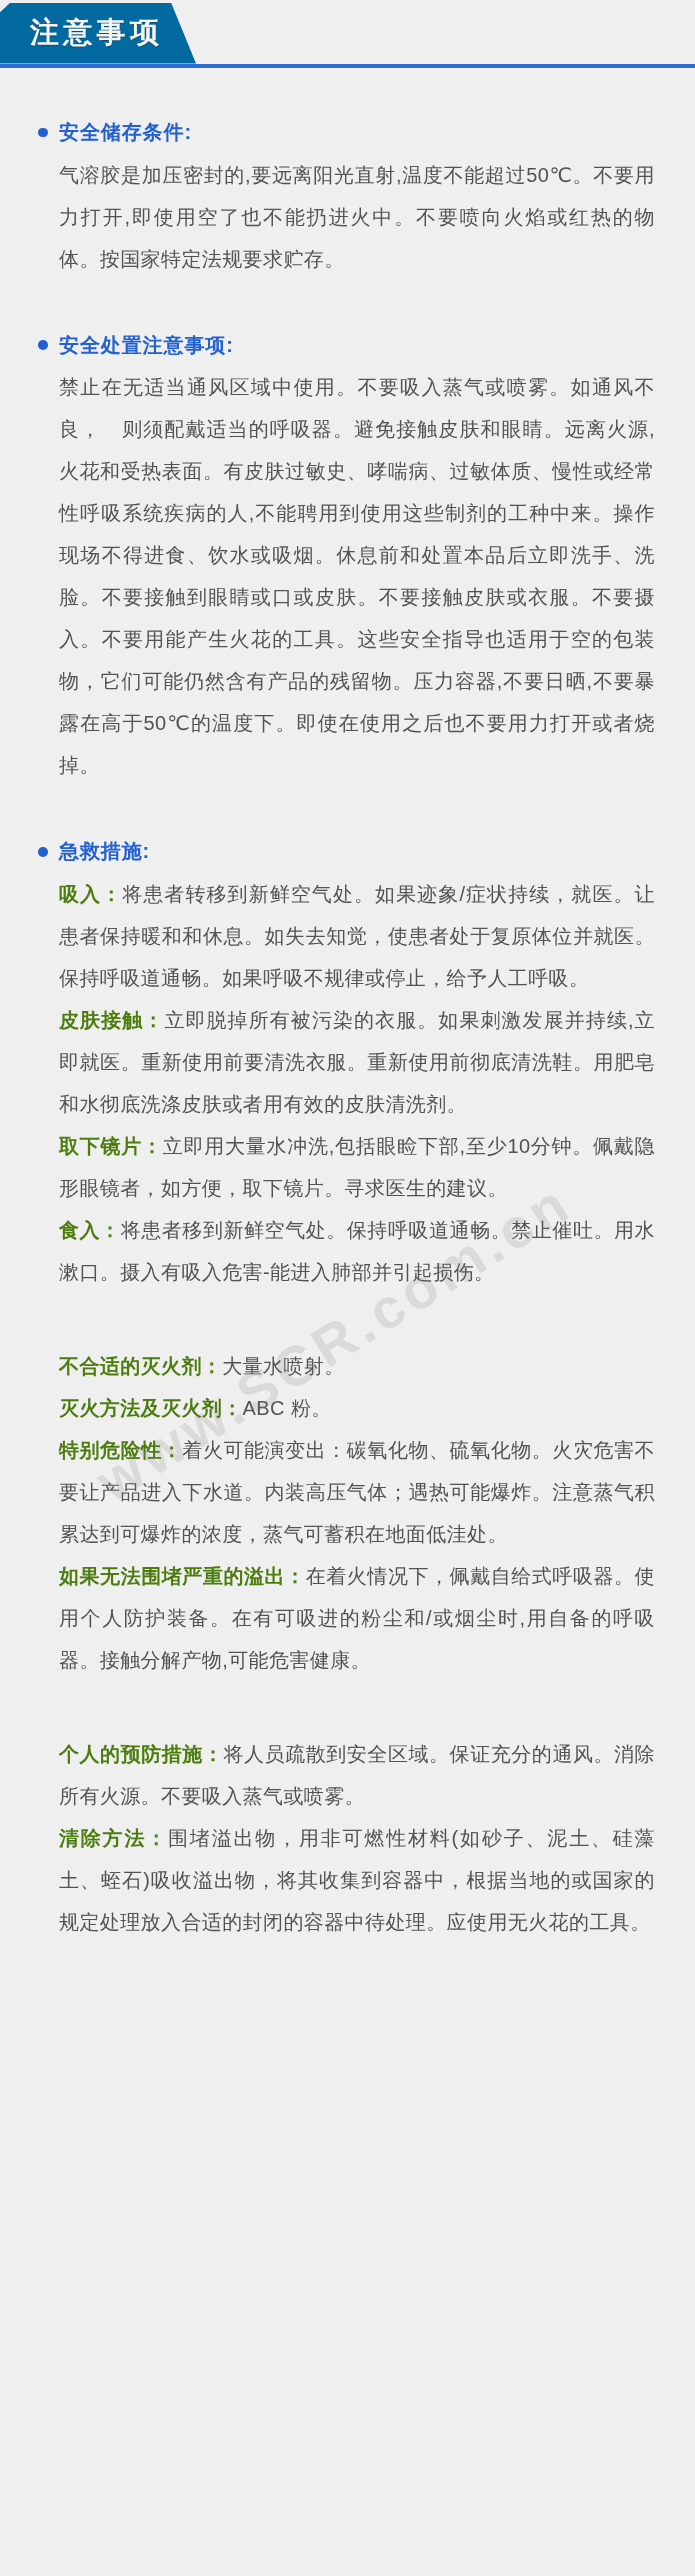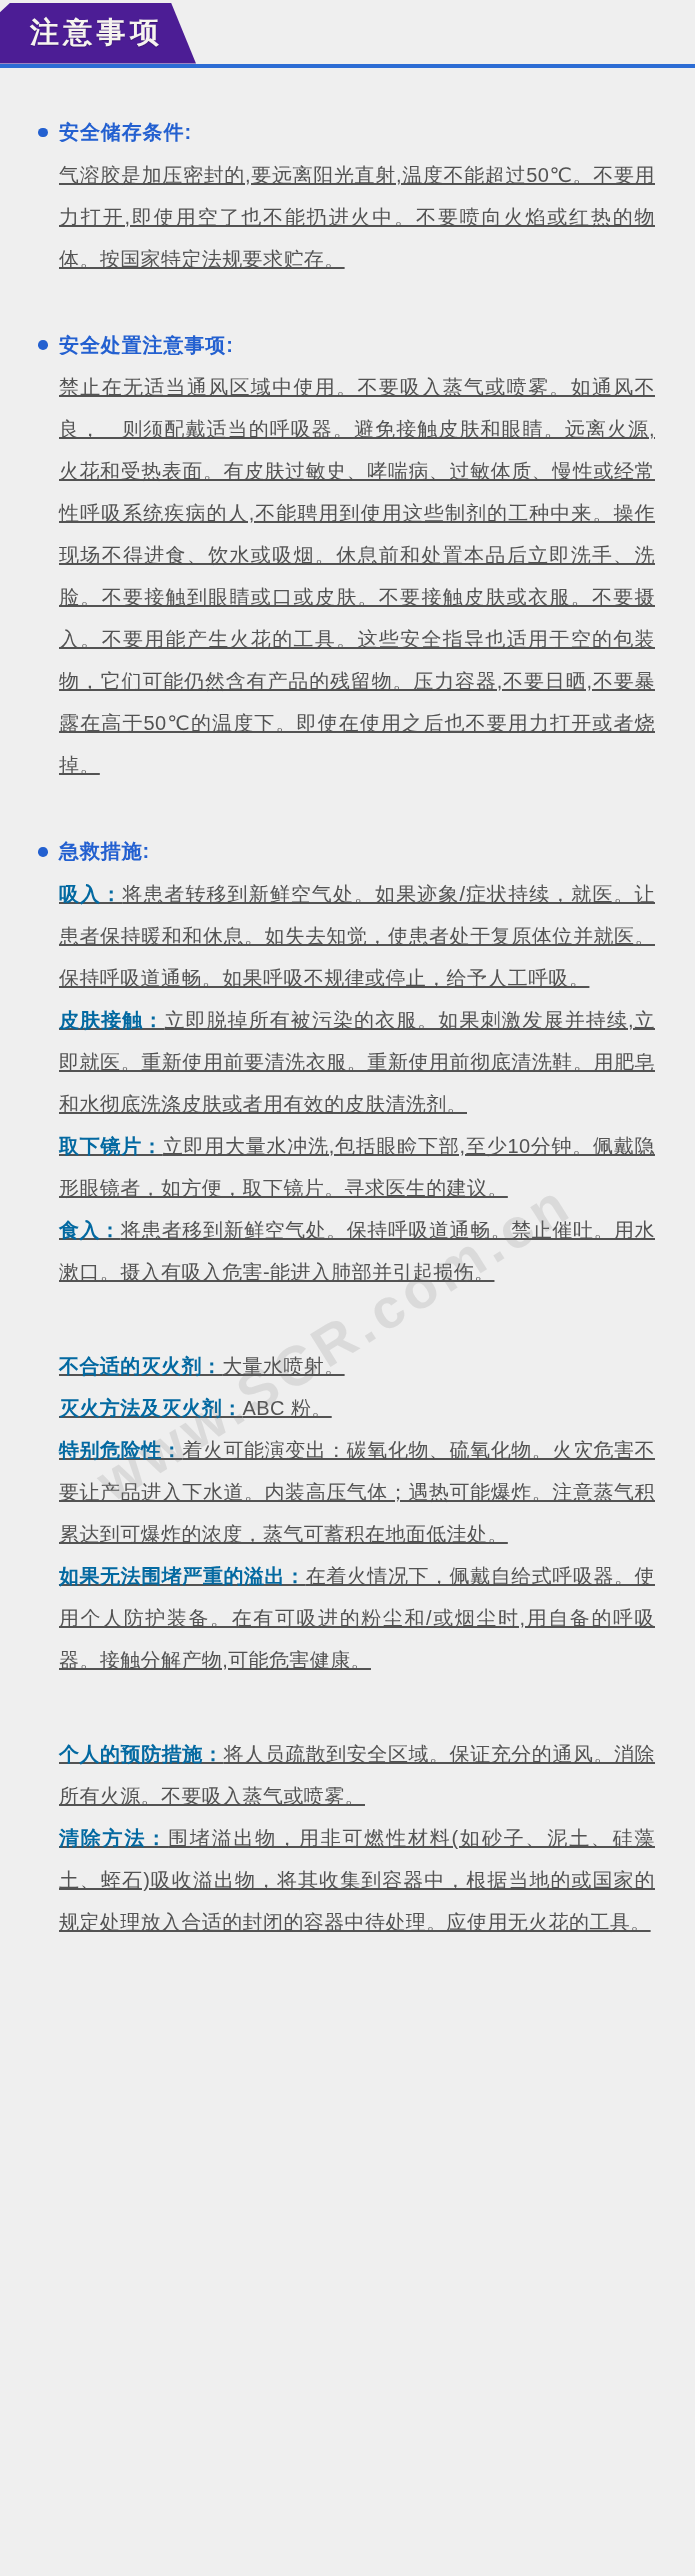--- a/index.html
+++ b/index.html
@@ -8,21 +8,21 @@
     background:#efefef;
     font-family:"Liberation Sans","DejaVu Sans",sans-serif;
     overflow:hidden;position:relative;
   }
   .page{position:relative;width:696px;height:2576px;overflow:hidden;}
 
   
   .header{position:relative;height:67px;}
   .tab{
     position:absolute;left:0;top:2.6px;width:196px;height:61px;
-    background:#4c1d95;
+    background:#0369a1;
     clip-path:polygon(10.4px 0,171px 0,196px 100%,0 100%,0 9.6px);
     display:flex;align-items:center;
   }
   .tab-title{
     color:#f6f4ef;font-size:29px;font-weight:bold;
     letter-spacing:4.3px;padding-left:30px;white-space:nowrap;
     text-shadow:0 0.9px 0.9px rgba(0,0,0,0.25);
   }
   .header-line{
     position:absolute;left:0;top:64px;width:696px;height:3.5px;
@@ -46,24 +46,24 @@
     color:#2360d0;font-size:20px;font-weight:bold;
     line-height:26px;letter-spacing:0.9px;
   }
   .bullet{
     position:absolute;left:-21px;top:8.7px;width:9.6px;height:9.6px;
     border-radius:50%;background:#2360d0;
   }
   .section-body{
     margin-top:8.7px;
     font-size:20px;line-height:42px;color:#535353;
-    text-align:justify;letter-spacing:0.4px;text-decoration:underline;
+    text-align:justify;letter-spacing:0.4px;
   }
   .section-body p{margin:0;}
-  .para-label{font-weight:bold;color:#0369a1;}
+  .para-label{font-weight:bold;color:#4d7c0f;}
 </style>
 </head>
 <body>
 
 <div class="page">
 
   <div class="header">
     <div class="tab">
       <span class="tab-title">注意事项</span>
     </div>

